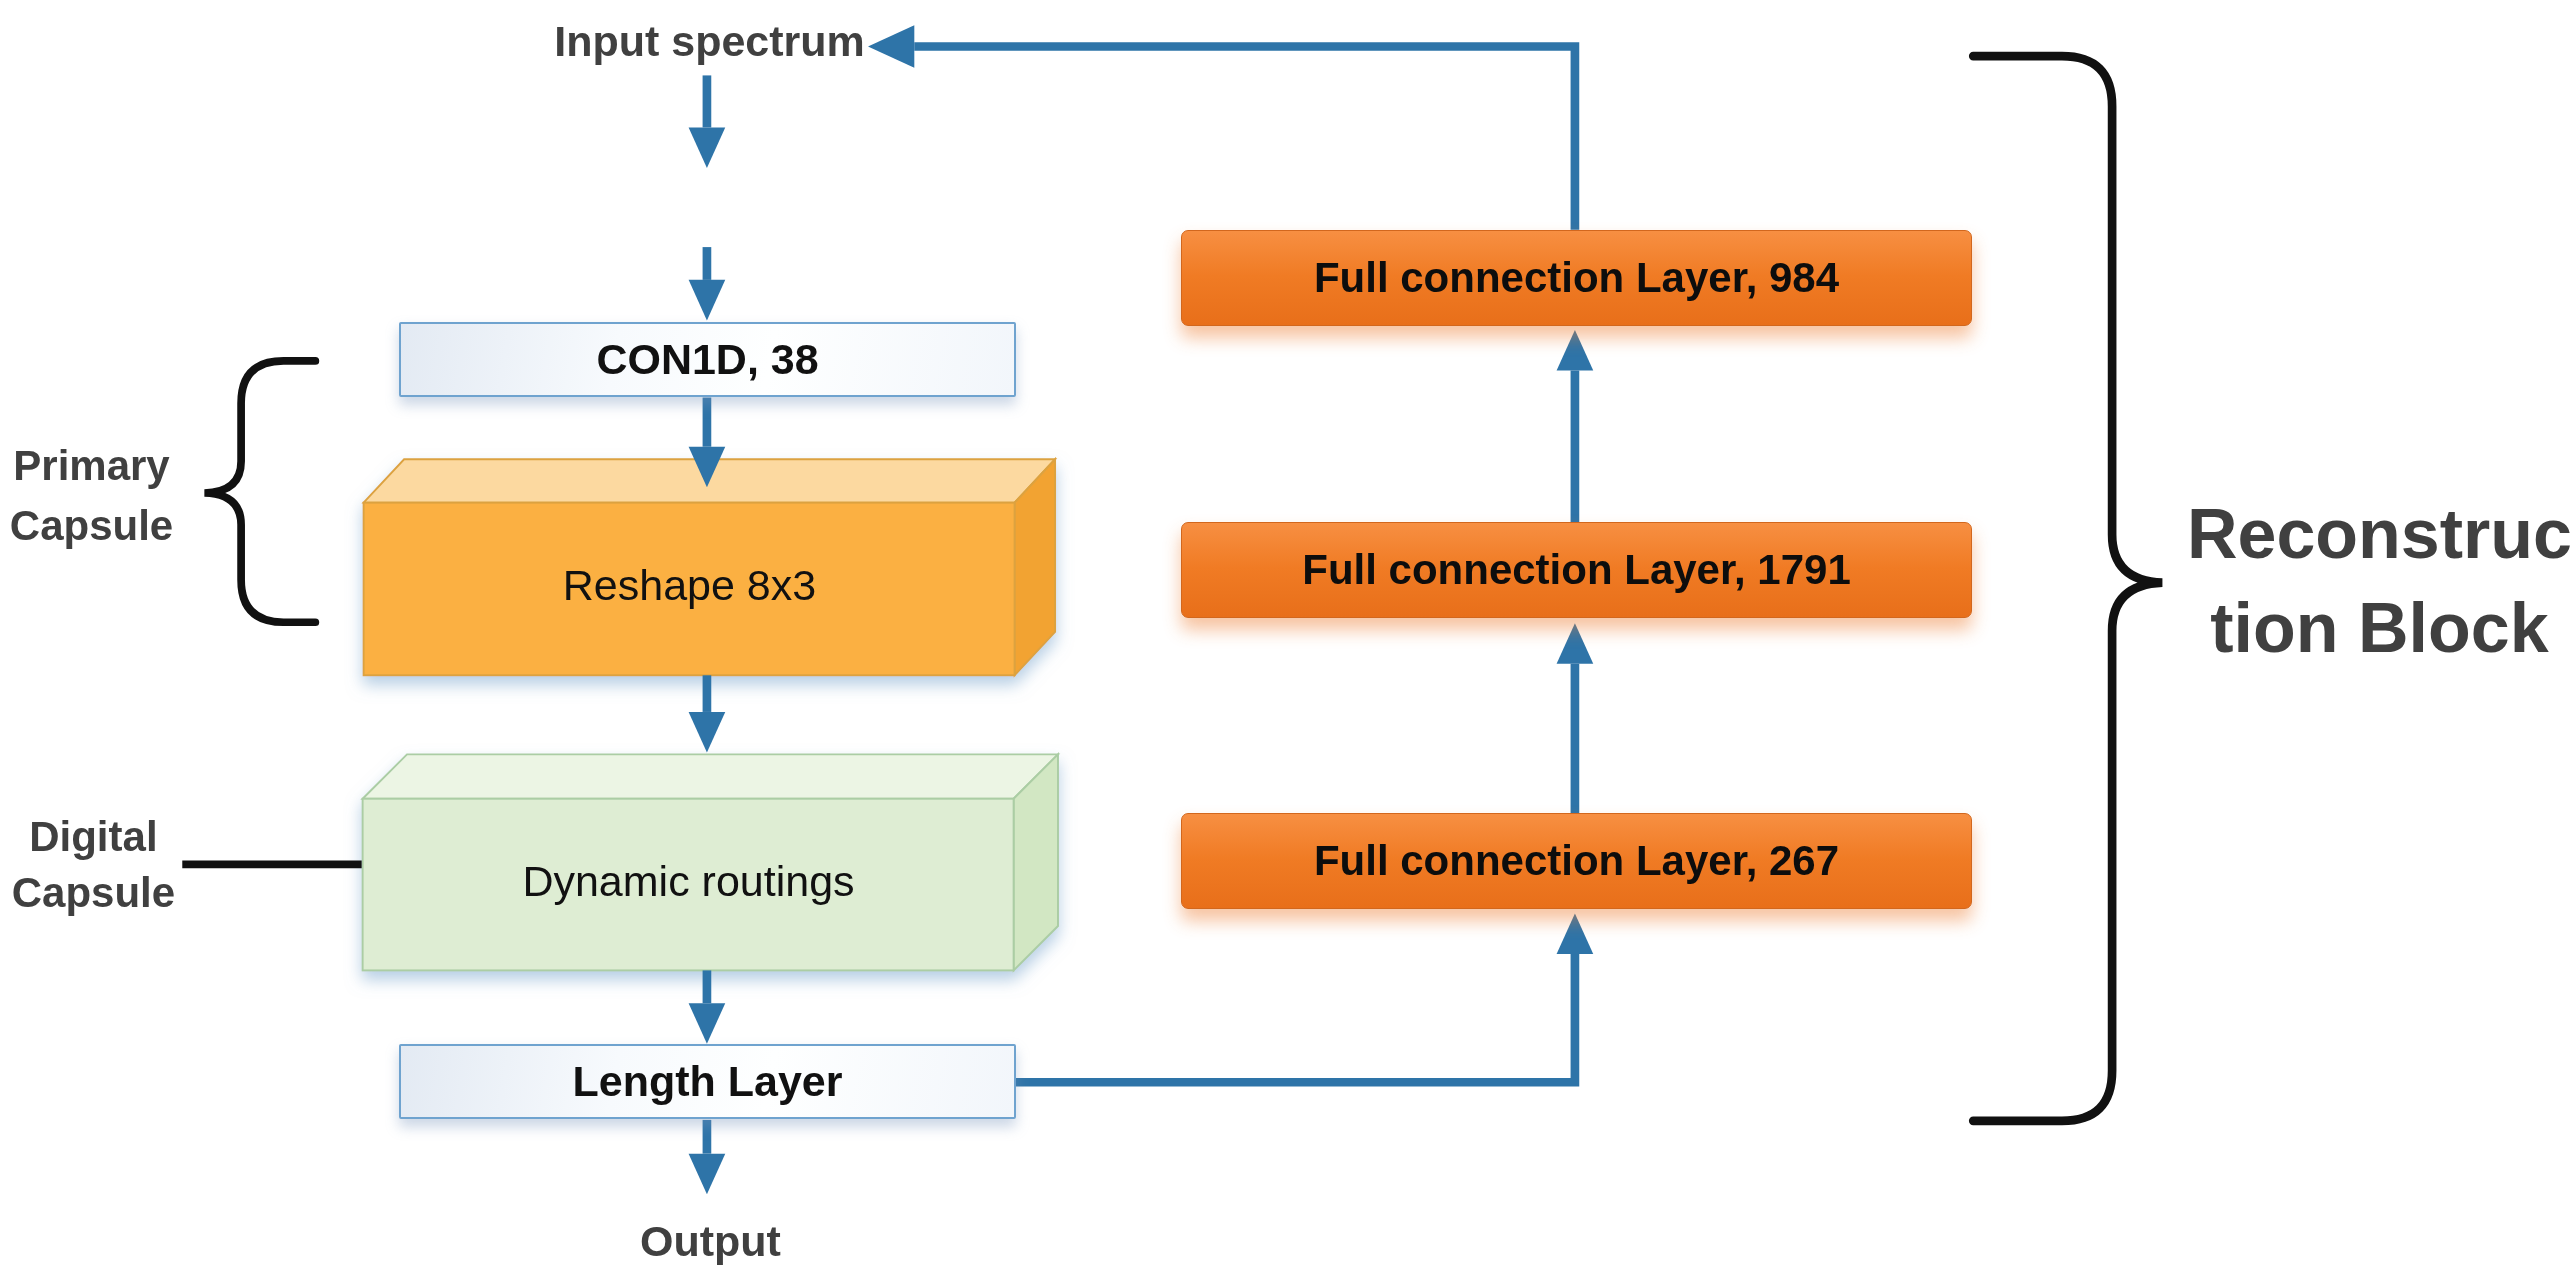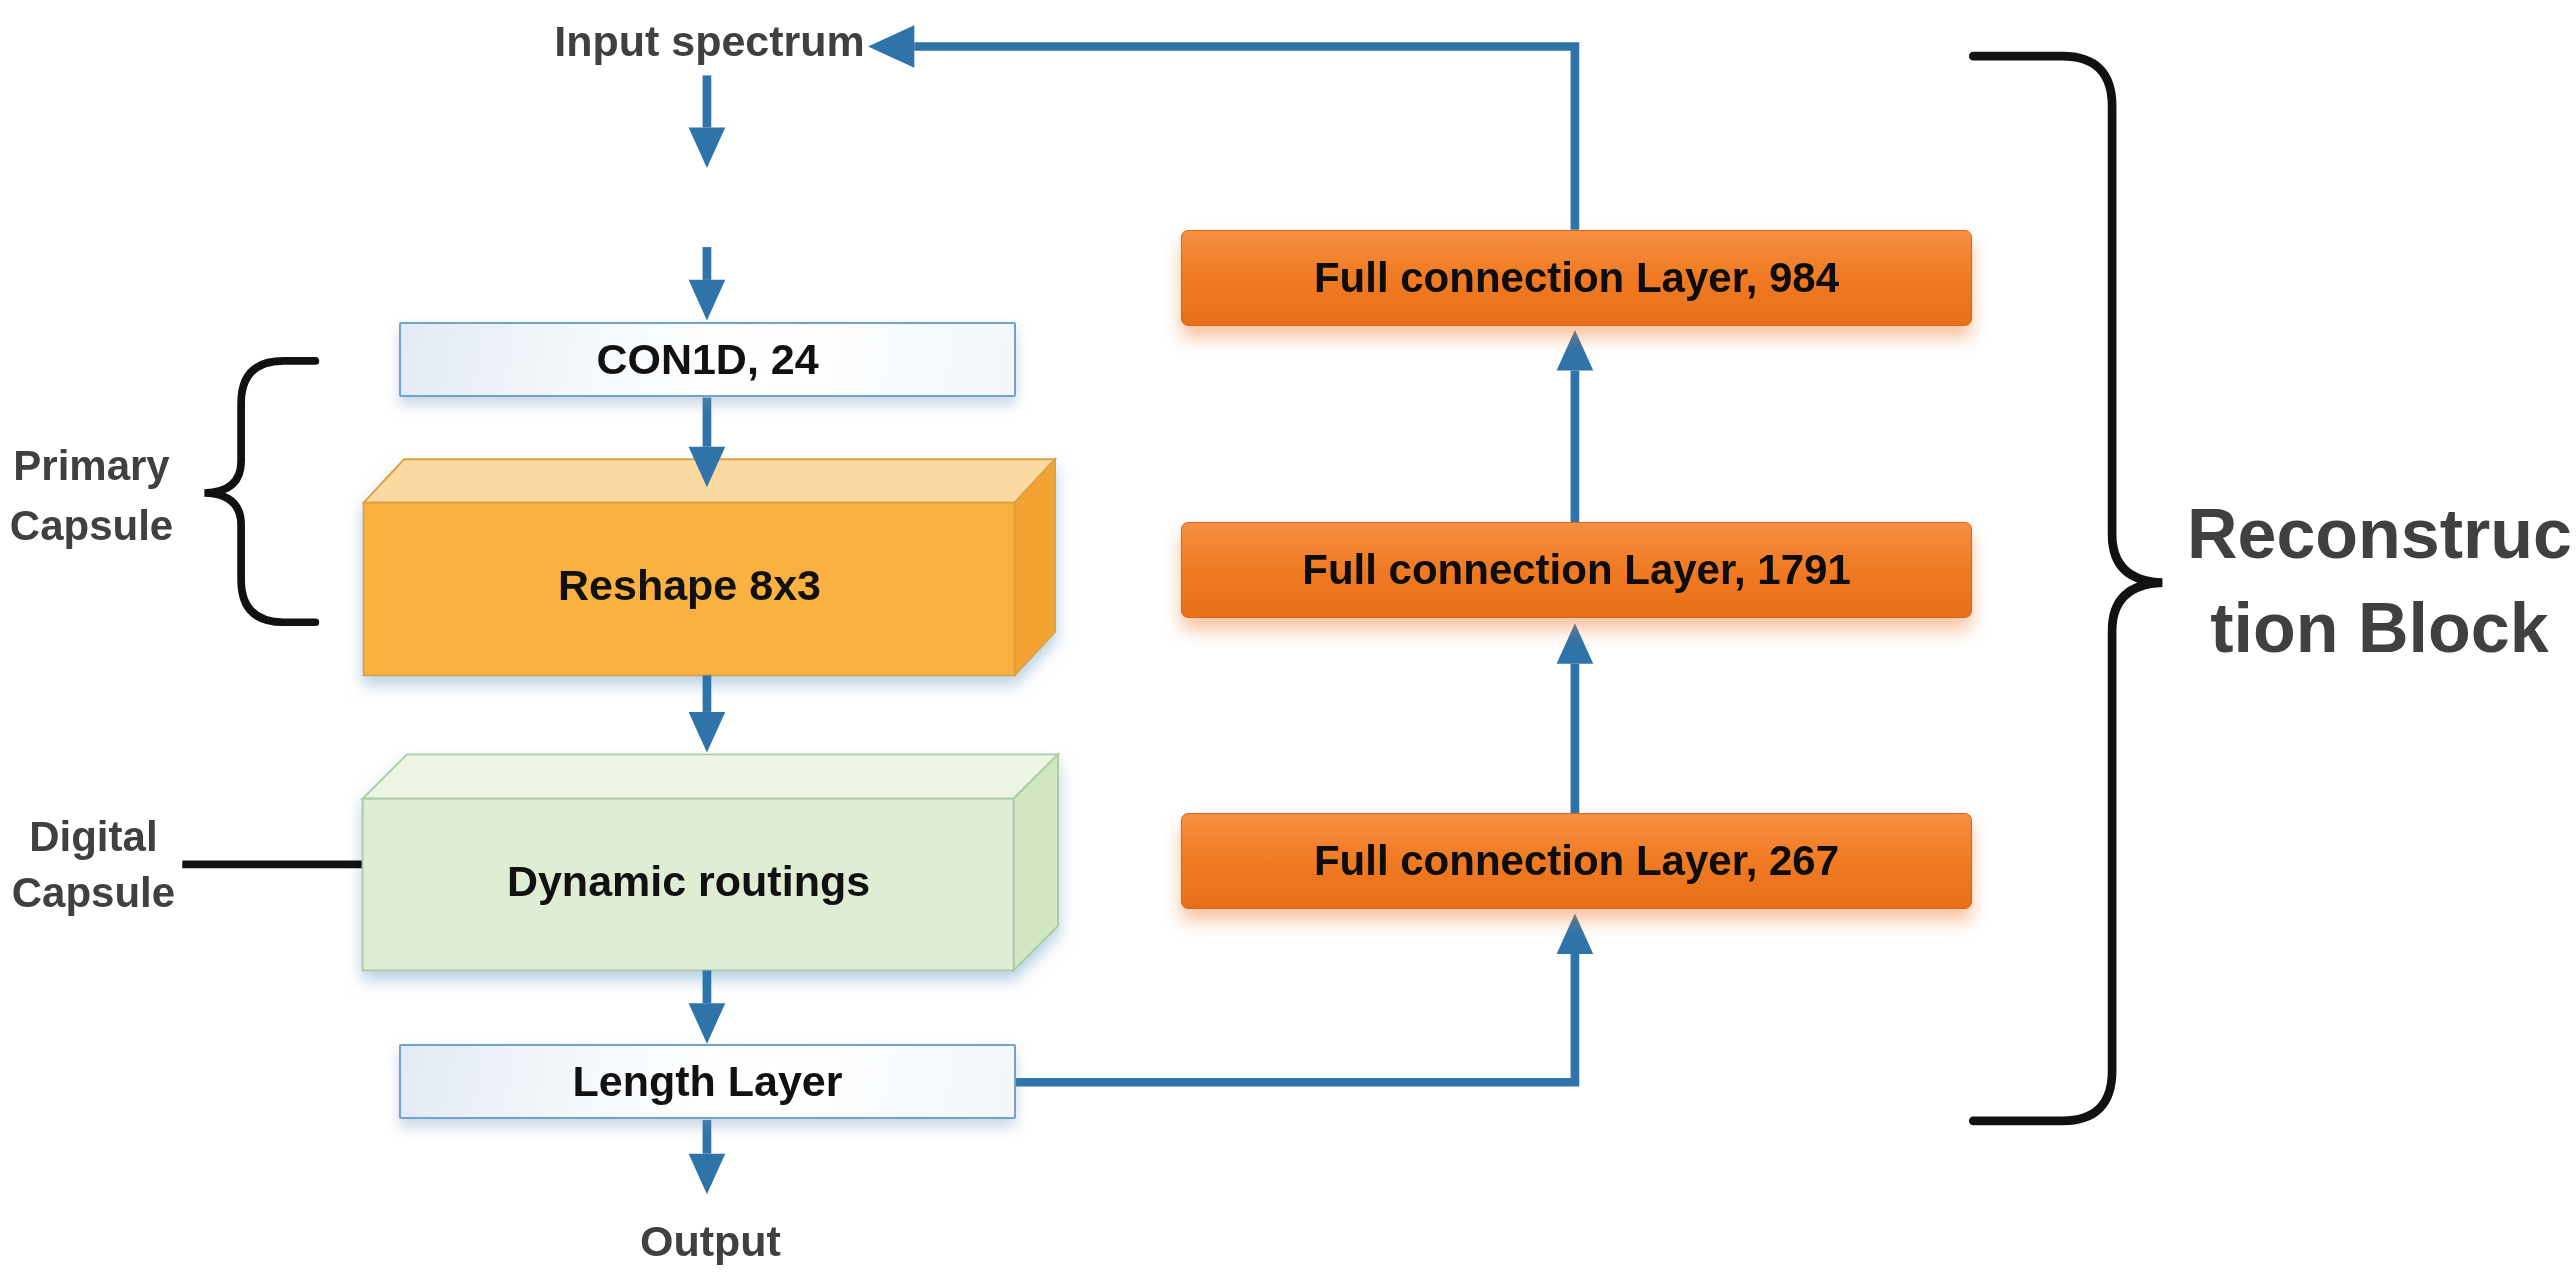--- a/index.html
+++ b/index.html
@@ -33,21 +33,21 @@
     box-sizing:border-box;
     border:1.9px solid #D2671D;
     border-radius:7px;
     background:linear-gradient(180deg,#F78F42 0%,#F07B24 48%,#E86F1A 100%);
     box-shadow:0 11.6px 17.4px rgba(237,125,49,.45);
     display:flex;align-items:center;justify-content:center;
     font-size:42px;font-weight:700;color:#0d0d0d;
   }
   .cube-label{
     position:absolute;z-index:3;
-    font-size:43px;font-weight:700;color:#111;
+    font-size:43px;font-weight:400;color:#111;
     text-align:center;white-space:nowrap;
   }
   .side-label{font-size:42px;line-height:60px;}
   .big-label{font-size:70px;line-height:94px;letter-spacing:0px;}
 </style>
 </head>
 <body>
 
 <div id="canvas">
 
@@ -105,21 +105,21 @@
     </g>
 
     <g stroke="#111111" fill="none">
       <path d="M 327 374 H 294 Q 250 374 250 418 L 250 478 Q 250 510 212 511 Q 250 512 250 544 L 250 601 Q 250 645 294 645 H 327" stroke-width="8" stroke-linecap="round"></path>
       <line x1="189" y1="896" x2="375" y2="896" stroke-width="8"></line>
       <path d="M 2046 58 H 2138 Q 2190 58 2190 110 L 2190 554 Q 2190 602 2242 604 Q 2190 606 2190 654 L 2190 1110 Q 2190 1162 2138 1162 H 2046" stroke-width="9" stroke-linecap="round"></path>
     </g>
   </svg>
 
   <div class="flowbox" style="left:399px;top:322px;">
-      <span>CON1D, 24</span>
+      <span>CON1D, 38</span>
     </div>
   <div class="flowbox" style="left:399px;top:1044px;">
       <span>Length Layer</span>
     </div>
 
   <div class="cube-label" style="left:364px;top:561px;width:651px;">Reshape 8x3</div>
   <div class="cube-label" style="left:363px;top:857px;width:651px;">Dynamic routings</div>
 
   <div class="fcbox" style="top:230px;">
       <span>Full connection Layer, 984</span>

